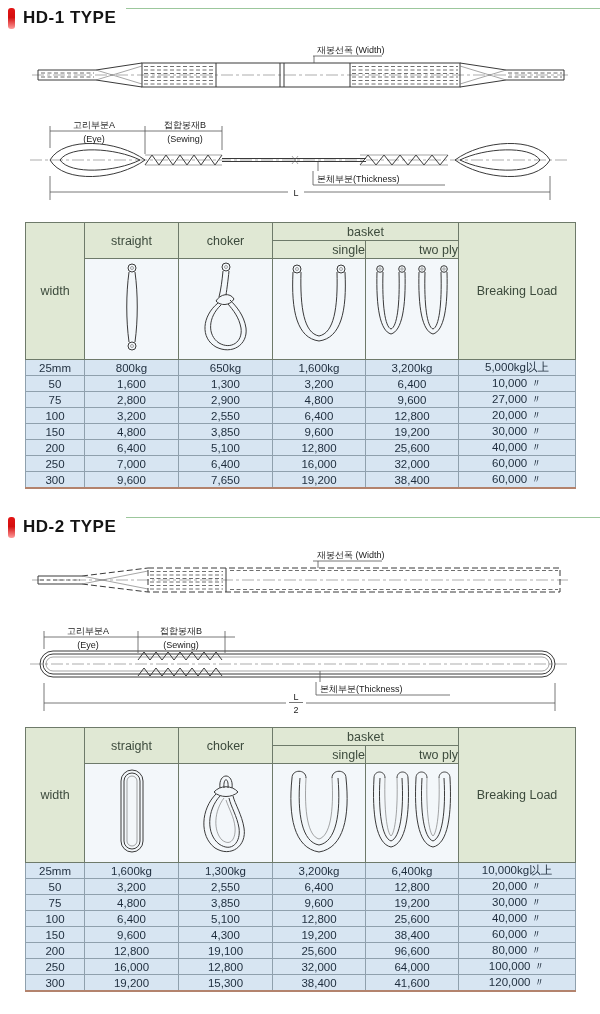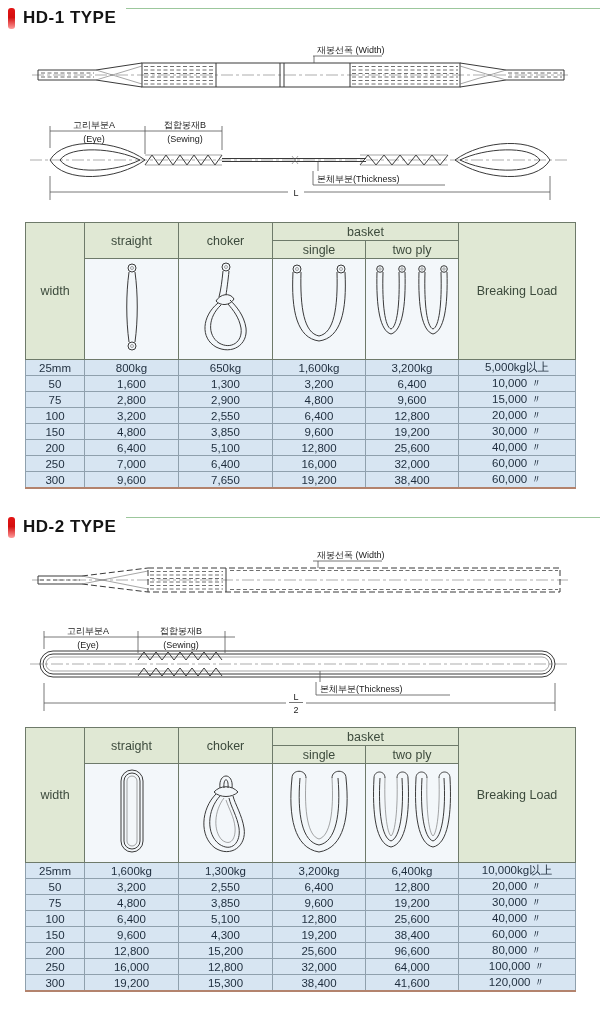--- a/index.html
+++ b/index.html
@@ -27,21 +27,21 @@
   svg .lbl { font-size:9px; }
   svg .halo { fill:#ffffff; }
 
   table.spec { border-collapse:collapse; width:550px; margin-left:25px; table-layout:fixed;
                border:1px solid #5f6b5f; border-bottom:2px solid #b3836d; }
   .t1 { margin-top:18px; }
   .t2 { margin-top:12px; }
   table.spec th { background:#e0e8d4; color:#3c4a3c; font-weight:normal; font-size:12.5px;
                   border:1px solid #6e7a6a; }
   table.spec .hr1 th { height:18px; }
-  table.spec .hr2 th { height:18px; }
+  table.spec .hr2 th { height:18px;text-align:right; }
   table.spec td.icon-cell { background:#f3f7fa; border:1px solid #6e7a6a; text-align:center; vertical-align:middle; }
   .t1 td.icon-cell { height:100px; }
   .t2 td.icon-cell { height:98px; }
   table.spec tbody td { background:#d7e5f2; color:#1d2c3c; font-size:11.5px; text-align:center;
                         border:1px solid #8fa0ad; }
   .t1 tbody td { height:15px; }
   .t2 tbody td { height:14px; }
 </style>
 </head>
 <body>
@@ -210,21 +210,21 @@
           <td>3,200</td>
           <td>6,400</td>
           <td>10,000 〃</td>
         </tr>
         <tr>
           <td>75</td>
           <td>2,800</td>
           <td>2,900</td>
           <td>4,800</td>
           <td>9,600</td>
-          <td>15,000 〃</td>
+          <td>27,000 〃</td>
         </tr>
         <tr>
           <td>100</td>
           <td>3,200</td>
           <td>2,550</td>
           <td>6,400</td>
           <td>12,800</td>
           <td>20,000 〃</td>
         </tr>
         <tr>
@@ -424,21 +424,21 @@
           <td>150</td>
           <td>9,600</td>
           <td>4,300</td>
           <td>19,200</td>
           <td>38,400</td>
           <td>60,000 〃</td>
         </tr>
         <tr>
           <td>200</td>
           <td>12,800</td>
-          <td>15,200</td>
+          <td>19,100</td>
           <td>25,600</td>
           <td>96,600</td>
           <td>80,000 〃</td>
         </tr>
         <tr>
           <td>250</td>
           <td>16,000</td>
           <td>12,800</td>
           <td>32,000</td>
           <td>64,000</td>

